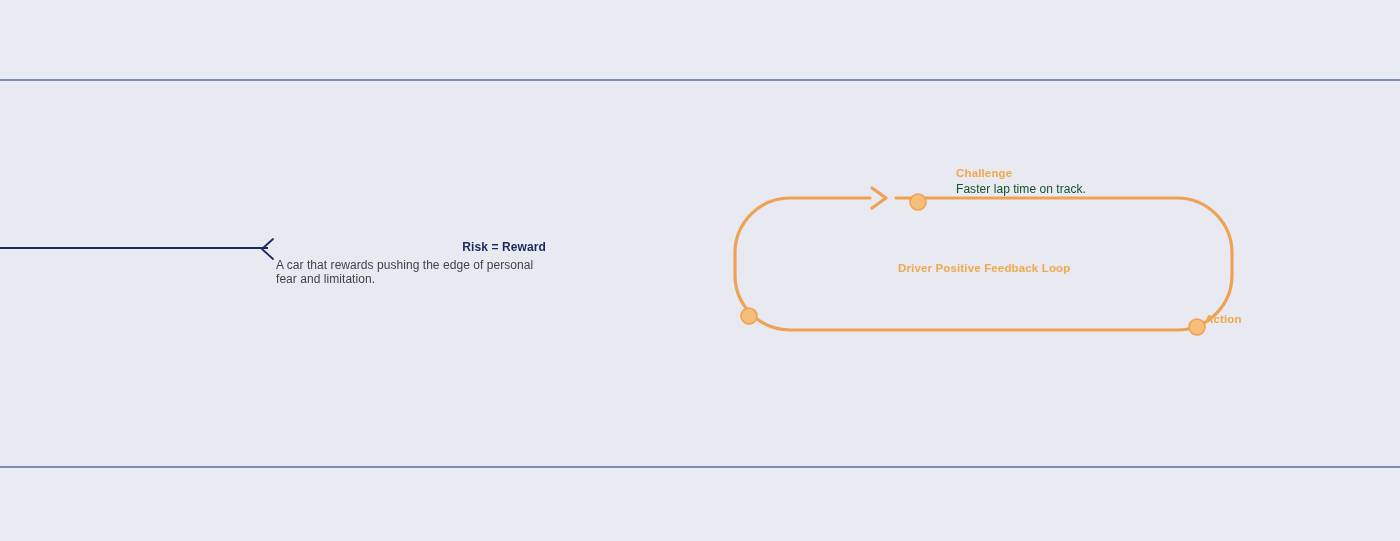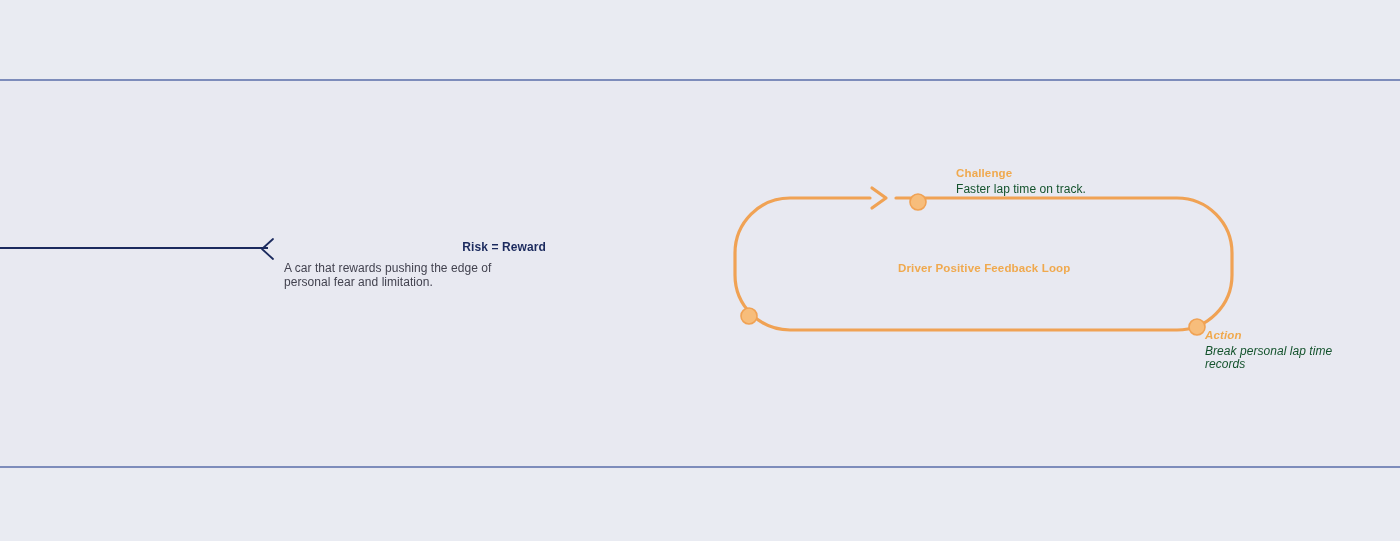--- a/index.html
+++ b/index.html
@@ -86,21 +86,21 @@
     color: #1b2a5e;
     letter-spacing: 0.1px;
     line-height: 14px;
     margin: 0 0 5px 0;
     text-align: right;
   }
   #left-annotation .ann-body {
     font-size: 12px;
     color: #42424f;
     line-height: 13.5px;
-    margin: 8px;
+    margin: 0;
     letter-spacing: 0.05px;
   }
 
   
   #loop-diagram {
     position: absolute;
     left: 700px;
     top: 150px;
     width: 620px;
     height: 250px;
@@ -128,21 +128,21 @@
   .node-body {
     font-size: 12px;
     color: #14532d;
     line-height: 13px;
     margin: 0;
     letter-spacing: 0.05px;
   }
 
   #label-challenge { left: 208px; top: 16px; width: 190px; margin-left: 48px; }
   #label-reward    { left:  9px; top: 179px; width: 130px; }
-  #label-action    { left: 505px; top: 178px; width: 140px; font-style: italic; }
+  #label-action    { left: 505px; top: 162px; width: 140px; }
 
   #loop-center-title {
     position: absolute;
     left: 198px;
     top: 111px;
     width: 230px;
     text-align: left;
     font-size: 11.5px;
     font-weight: bold;
     color: #f0a94e;
@@ -198,18 +198,17 @@
     <div id="loop-center-title">Driver Positive Feedback Loop</div>
 
     <div class="node-label" id="label-challenge">
       <p class="node-title">Challenge</p>
       <p class="node-body">Faster lap time on track.</p>
     </div>
 
 
     <div class="node-label" id="label-action">
       <p class="node-title">Action</p>
-      <p class="node-body">Break personal lap time records</p>
     </div>
 
   </div>
 
 </div>
 
 </body></html>

